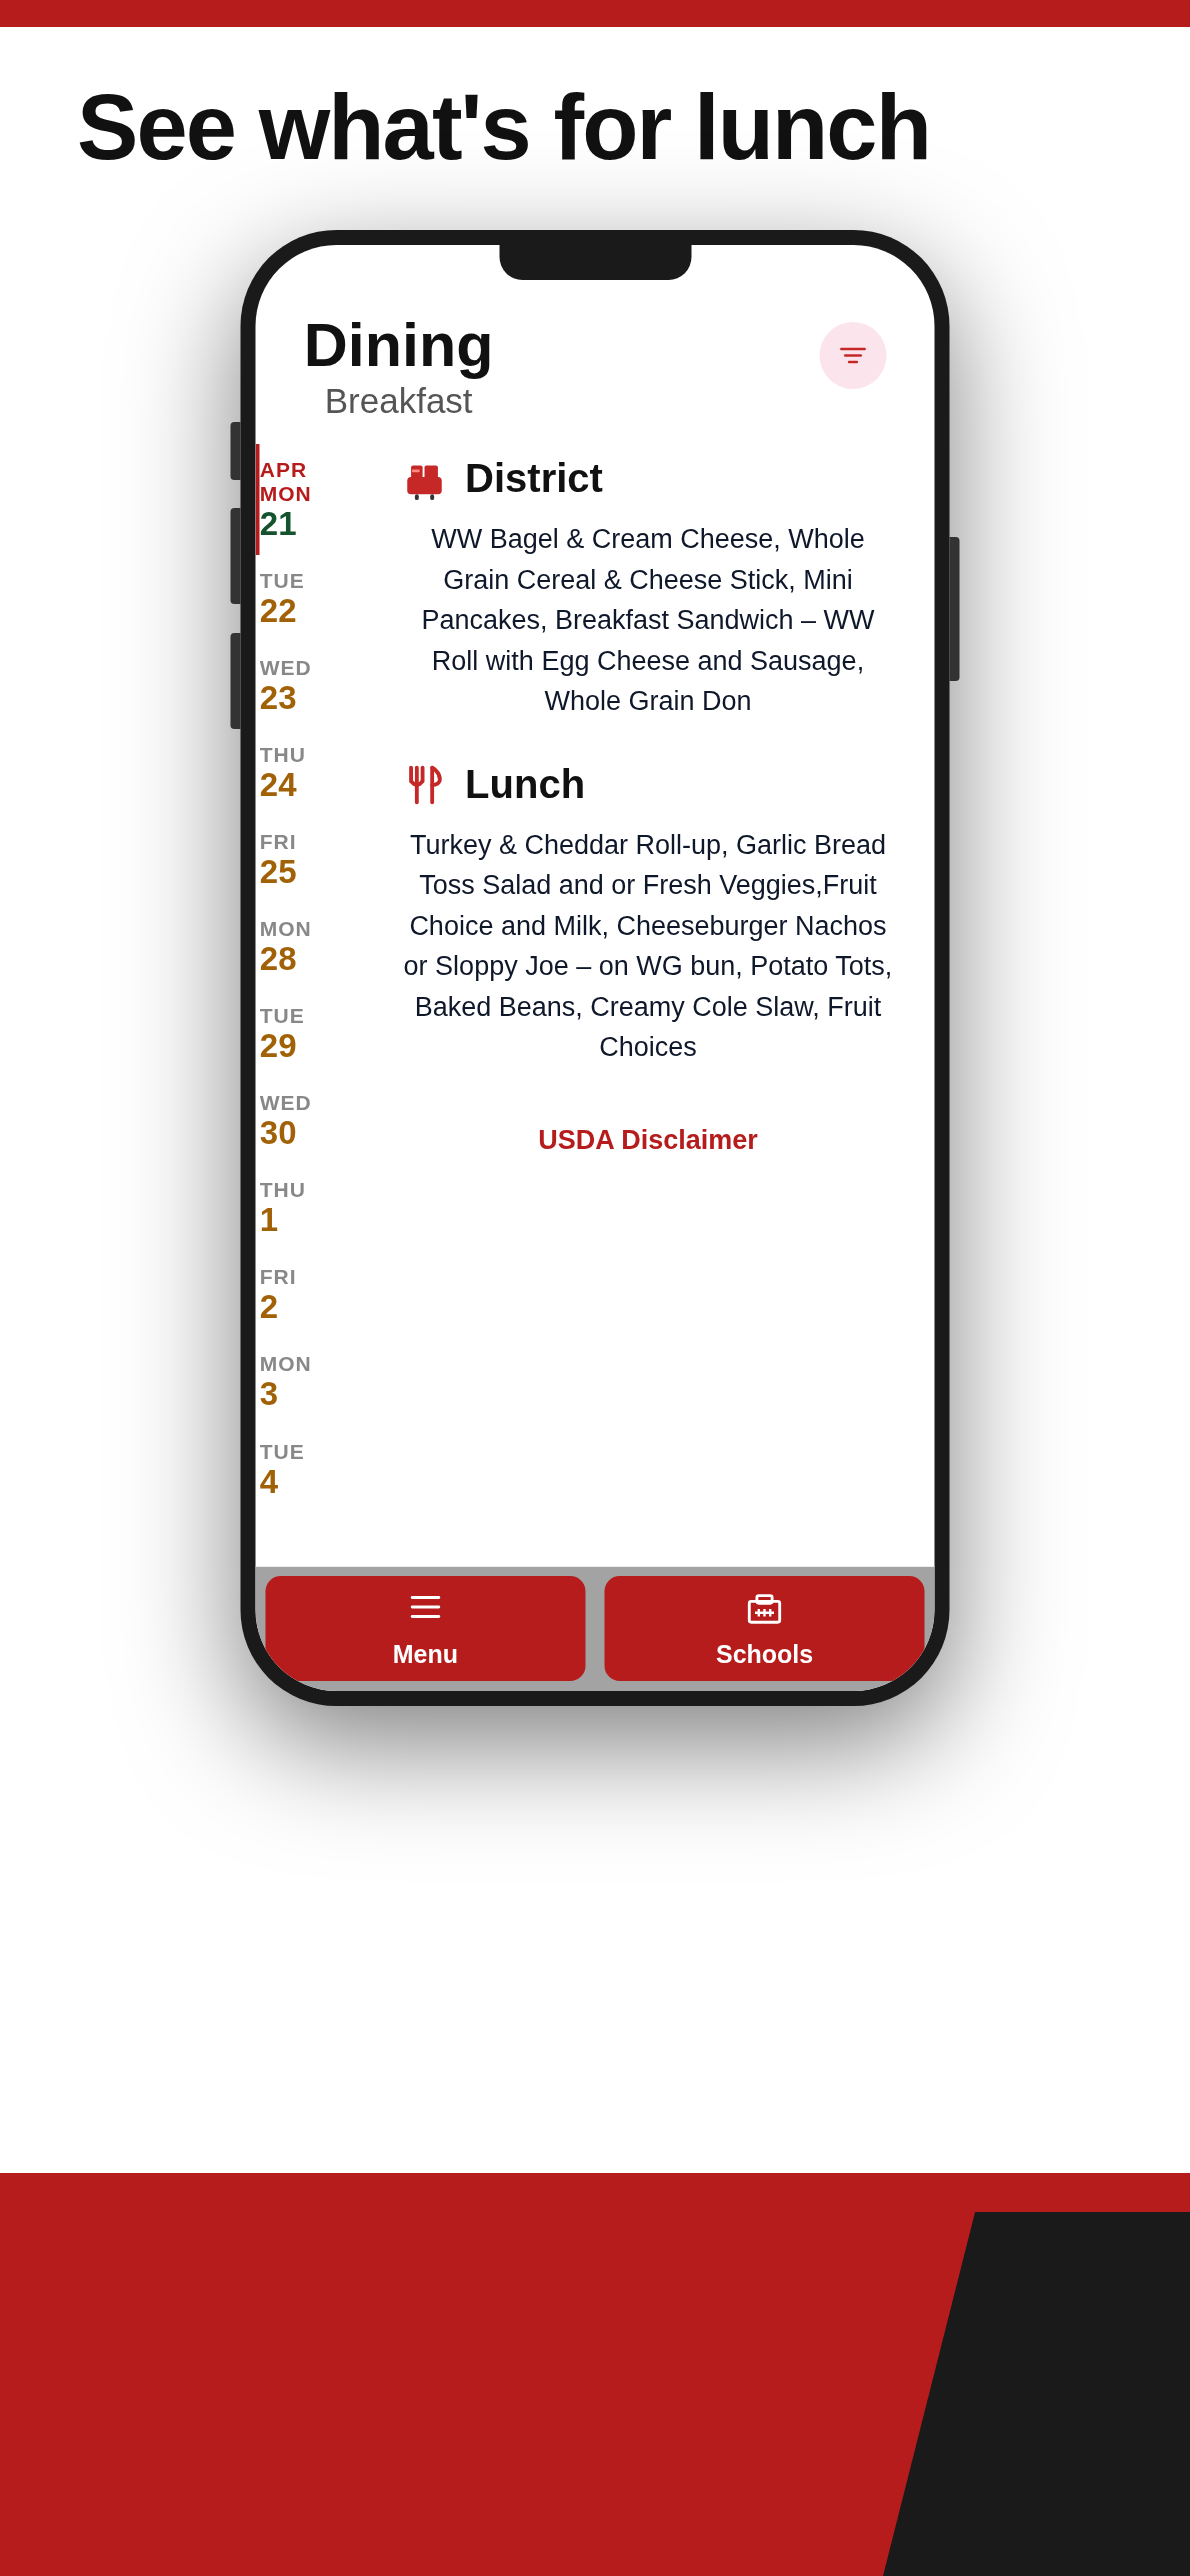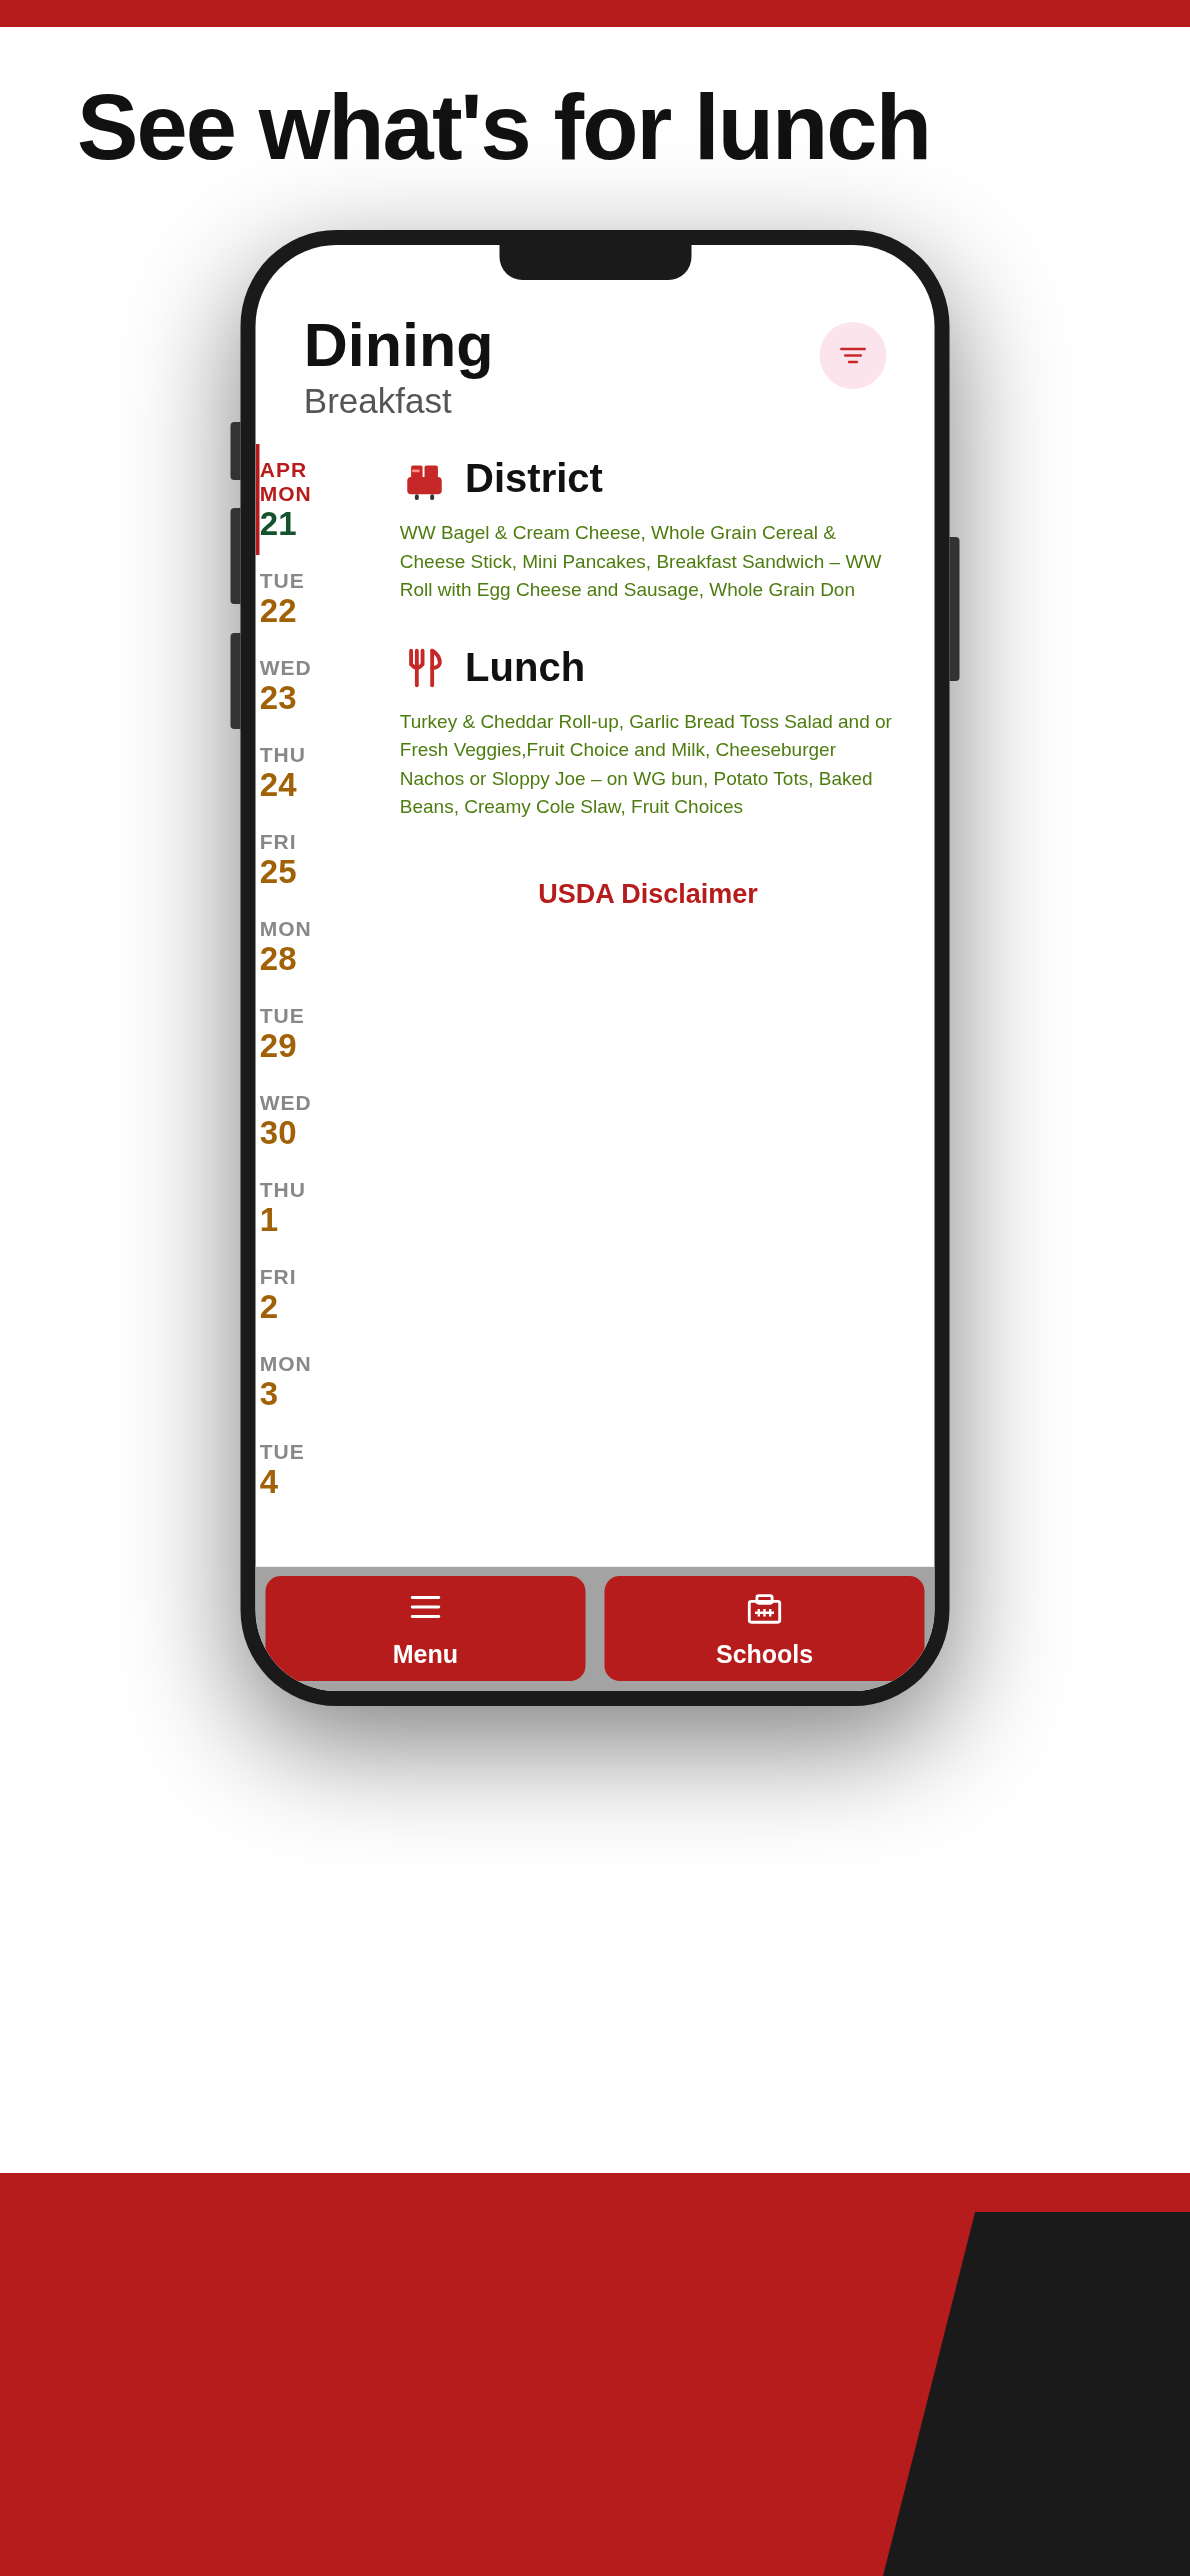--- a/index.html
+++ b/index.html
@@ -137,20 +137,21 @@
       overflow: hidden;
       position: relative;
     }
 
     
     .app-header {
       padding: 67px 48px 23px 48px;
       display: flex;
       justify-content: space-between;
       align-items: flex-start;
+      text-align: center;
     }
 
     .app-title-block {}
 
     .app-title {
       font-size: 61px;
       font-weight: 800;
       color: #111;
       line-height: 1.1;
     }
@@ -261,23 +262,24 @@
       justify-content: center;
     }
 
     .meal-name {
       font-size: 40px;
       font-weight: 800;
       color: #111;
     }
 
     .meal-description {
-      font-size: 19px;
-      color: #4d7c0f;
+      font-size: 27px;
+      color: #0f172a;
       line-height: 1.5;
+      text-align: center;
     }
 
     
     .bottom-nav {
       height: 125px;
       display: flex;
       background: #a3a3a3;
       border-top: 1px solid #eee;
       position: absolute;
       bottom: 0;

